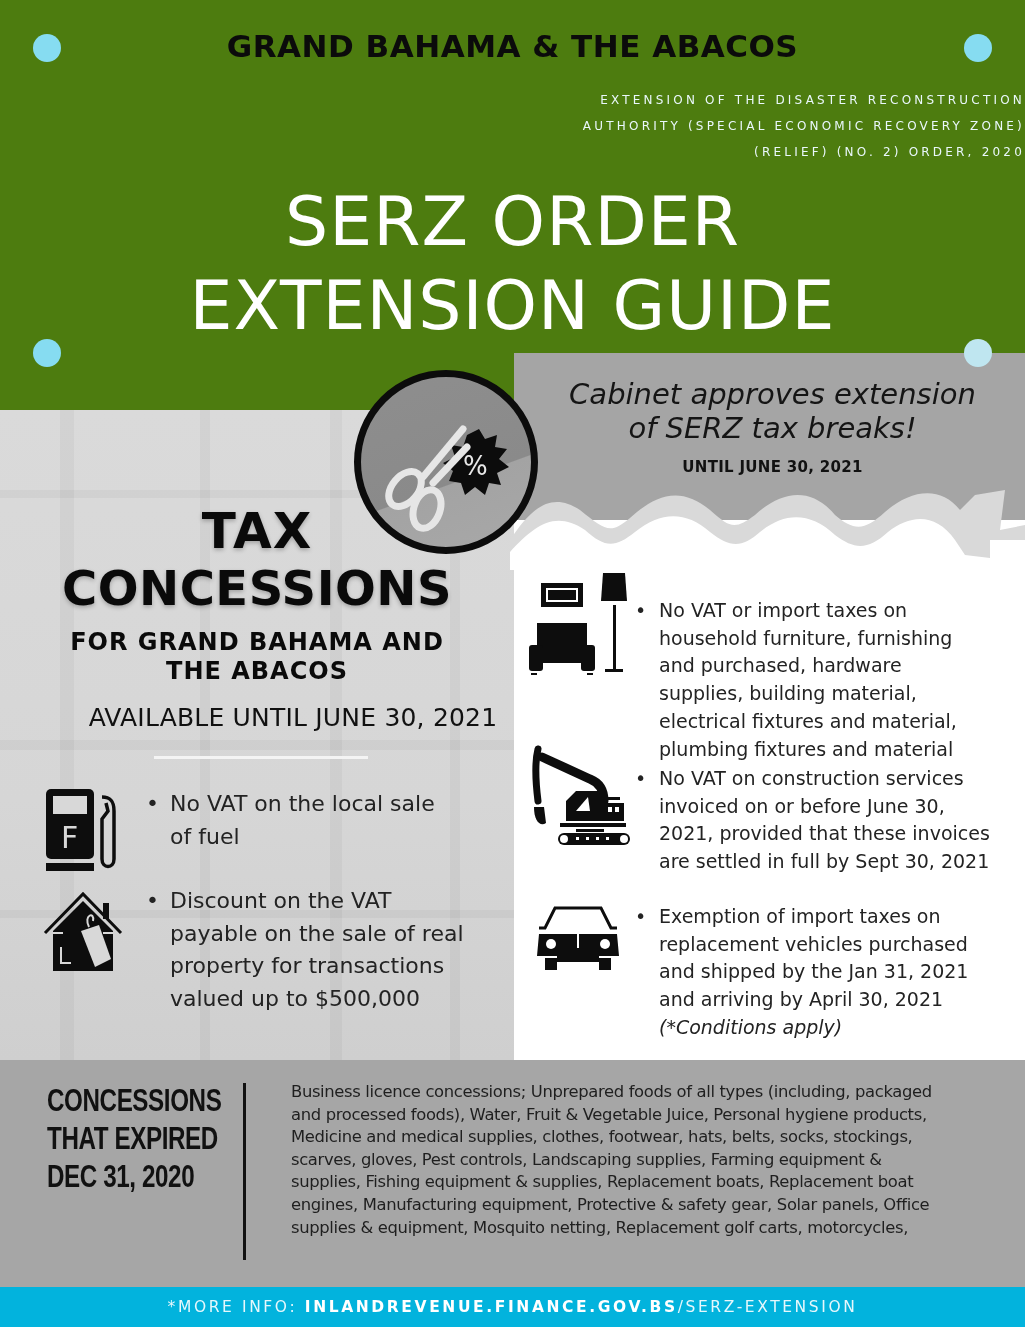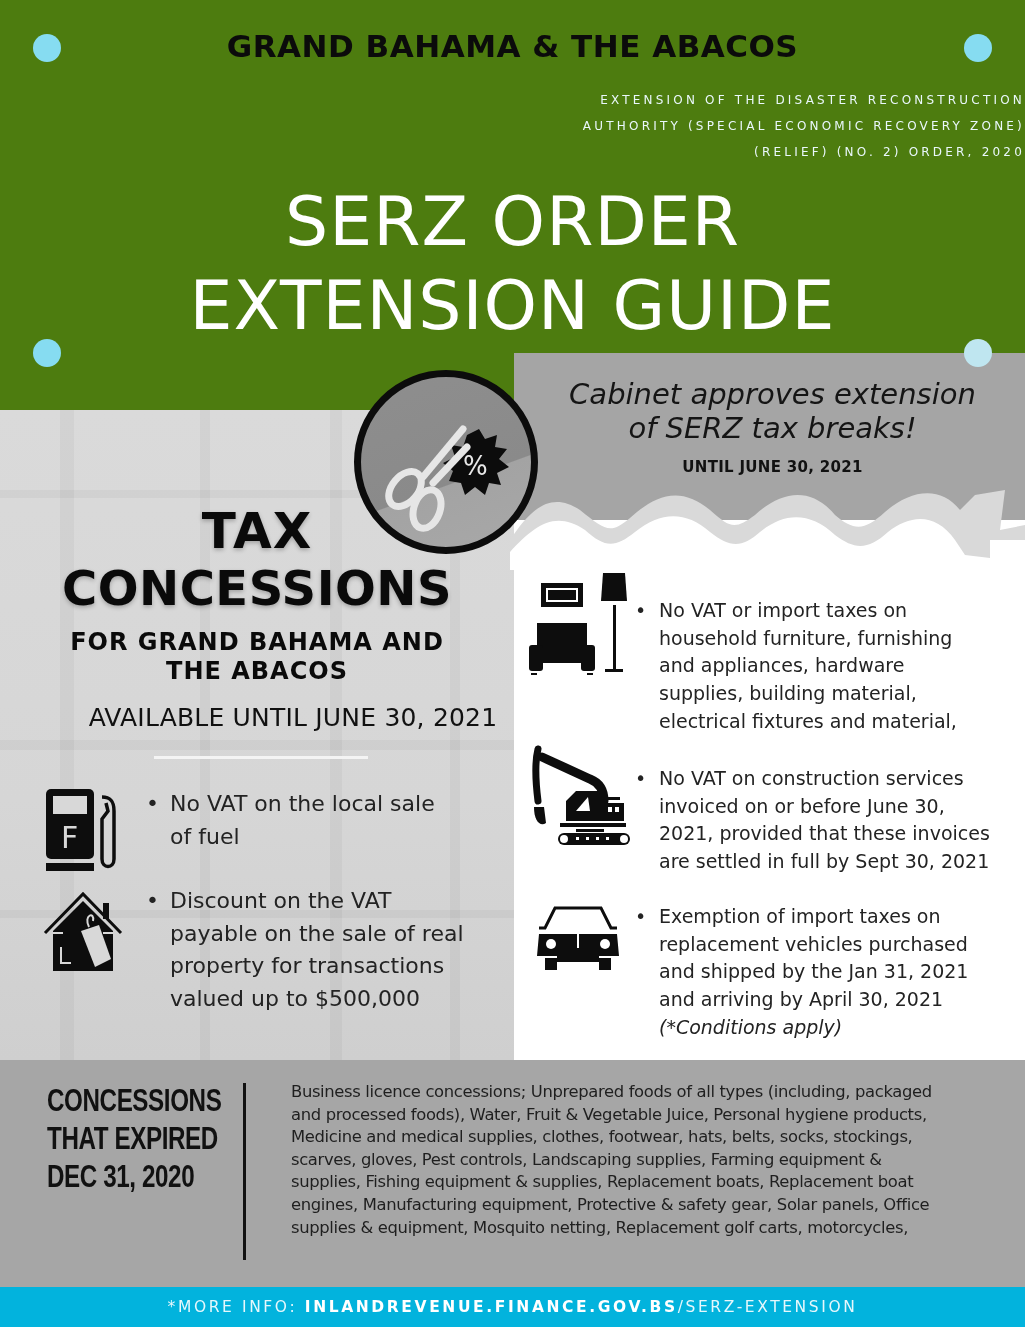--- a/index.html
+++ b/index.html
@@ -225,23 +225,24 @@
   <rect x="52" y="72" width="14" height="26" rx="3" fill="#0d0d0d"></rect>
   <rect x="2" y="100" width="6" height="2" fill="#0d0d0d"></rect>
   <rect x="58" y="100" width="6" height="2" fill="#0d0d0d"></rect>
   <polygon points="74,0 96,0 98,28 72,28" fill="#0d0d0d"></polygon>
   <rect x="84" y="32" width="3" height="64" fill="#0d0d0d"></rect>
   <rect x="76" y="96" width="18" height="3" fill="#0d0d0d"></rect>
 </svg>
 <div class="bullet-text rt" style="left:659px;top:577px;width:350px;margin-top:20px;">
   <div>No VAT or import taxes on</div>
   <div>household furniture, furnishing</div>
-  <div>and appliances, hardware</div>
+  <div>and purchased, hardware</div>
   <div>supplies, building material,</div>
   <div>electrical fixtures and material,</div>
+  <div>plumbing fixtures and material</div>
 </div>
 
 <svg style="position:absolute;left:532px;top:745px;" width="102" height="100" viewBox="0 0 102 100">
   <path d="M6,4 C2,20 4,40 6,56" stroke="#0d0d0d" stroke-width="7" fill="none" stroke-linecap="round"></path>
   <path d="M2,62 C2,76 8,82 14,78 L12,62 Z" fill="#0d0d0d"></path>
   <path d="M10,12 L58,34 C68,38 72,46 72,56" stroke="#0d0d0d" stroke-width="9" fill="none" stroke-linecap="round"></path>
   <path d="M34,56 L34,76 L92,76 L92,58 L74,58 L66,46 L44,46 Z" fill="#0d0d0d"></path>
   <polygon points="44,66 56,52 58,66" fill="#ffffff"></polygon>
   <rect x="76" y="62" width="4" height="5" fill="#ffffff"></rect>
   <rect x="83" y="62" width="4" height="5" fill="#ffffff"></rect>

